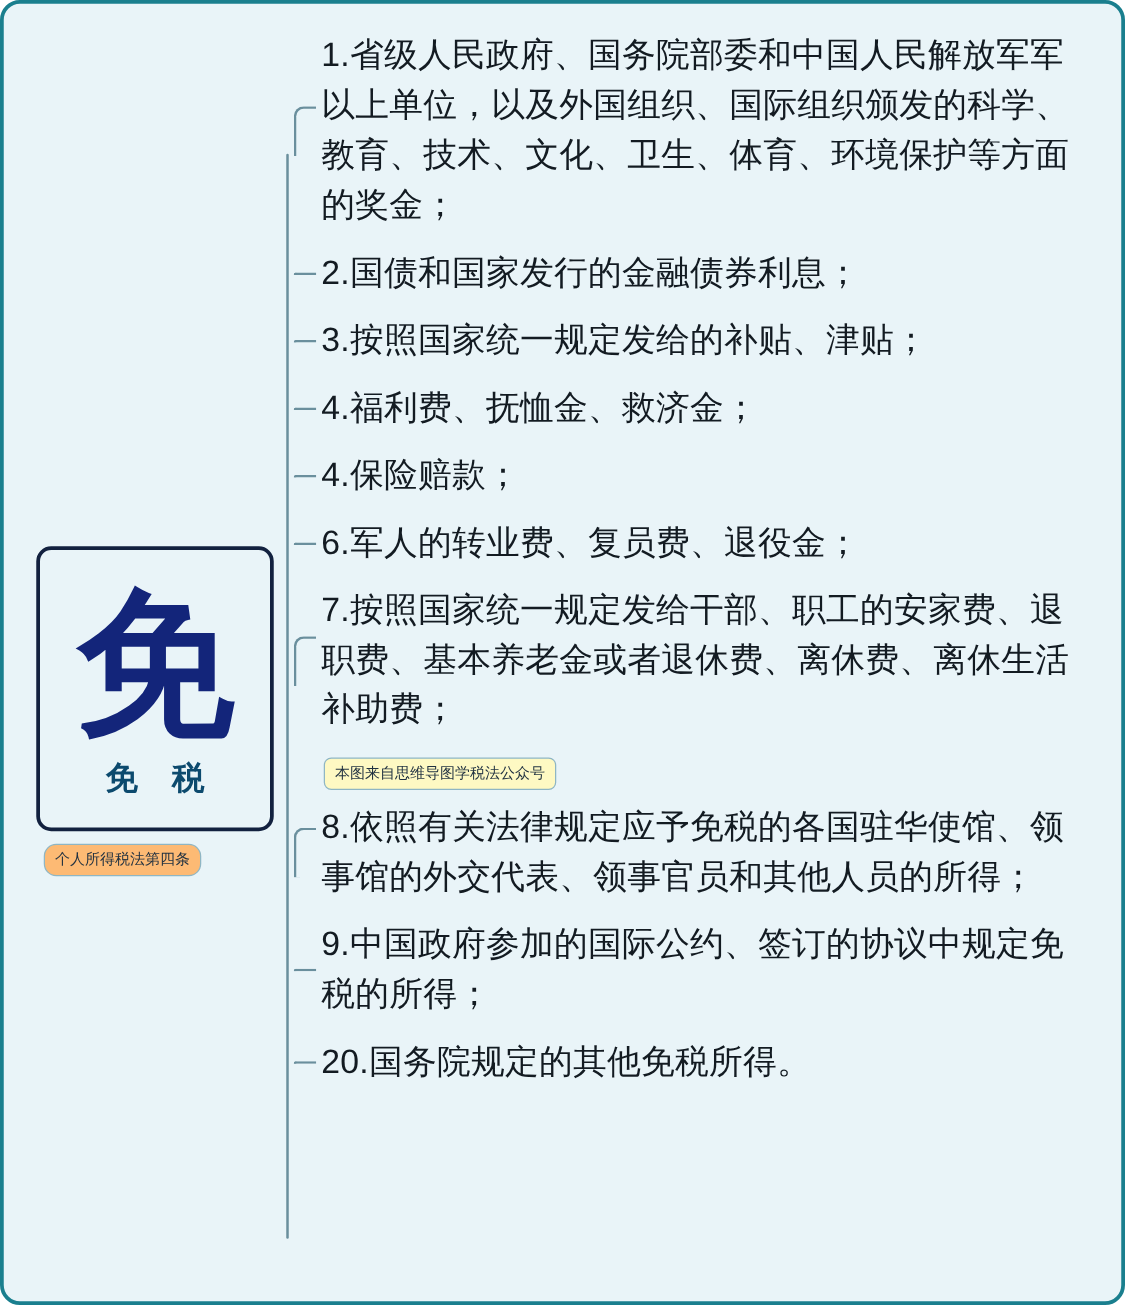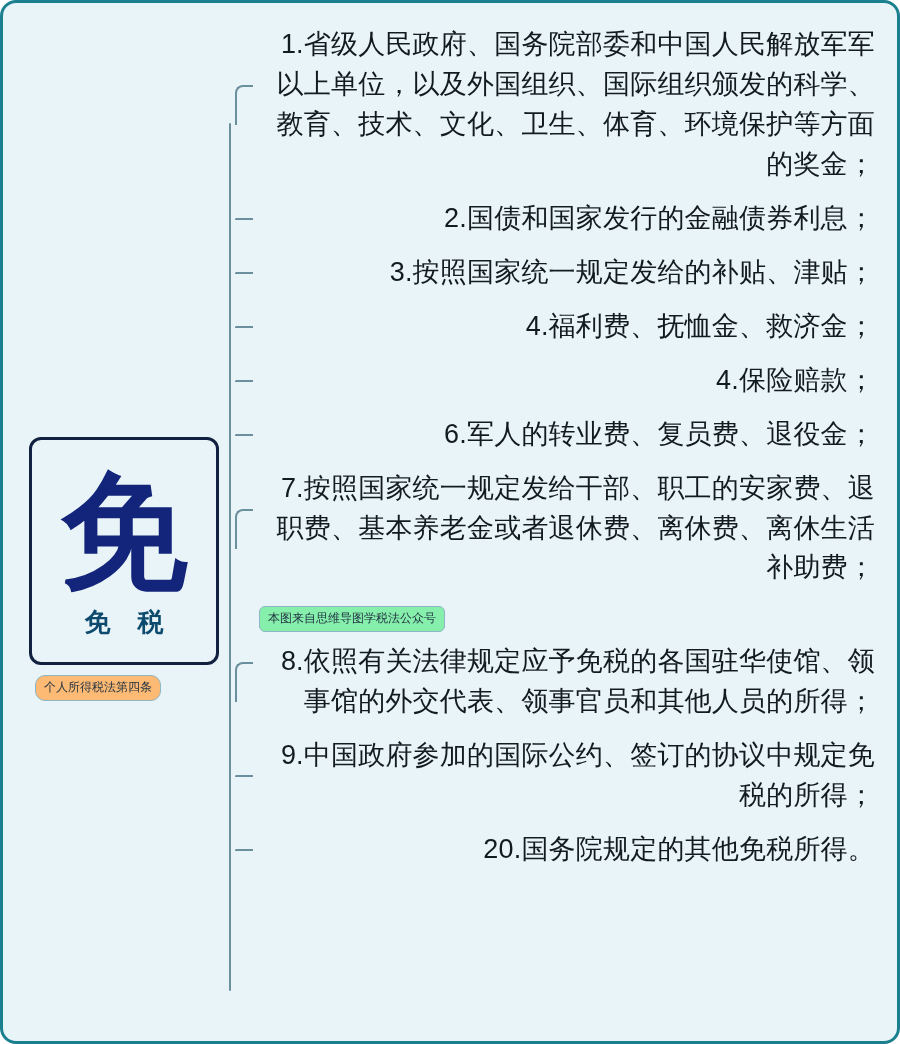--- a/index.html
+++ b/index.html
@@ -84,21 +84,20 @@
   .branch {
     position: relative;
     padding-left: 22px;
     margin-bottom: 14px;
   }
   .branch-text {
     font-size: 27px;
     line-height: 1.48;
     color: #131b22;
     letter-spacing: 0.2px;
-    text-align: right;
   }
   
   .elbow {
     position: absolute;
     left: 0;
     top: 50%;
     width: 16px;
     height: 0;
     border-top: 2px solid #6a8f9d;
     border-left: 2px solid #6a8f9d;
@@ -110,21 +109,21 @@
     top: calc(50% - 19px);
   }
 
   .note {
     display: inline-block;
     box-sizing: border-box;
     margin: 4px 0 10px 24px;
     padding: 3px 8px 4px 8px;
     font-size: 12px;
     color: #1f3040;
-    background: #86efac;
+    background: #fef9c3;
     border: 1px solid #8fb6c4;
     border-radius: 6px;
     white-space: nowrap;
   }
 
   
   .trunk {
     position: absolute;
     left: 226px;
     top: 120px;

